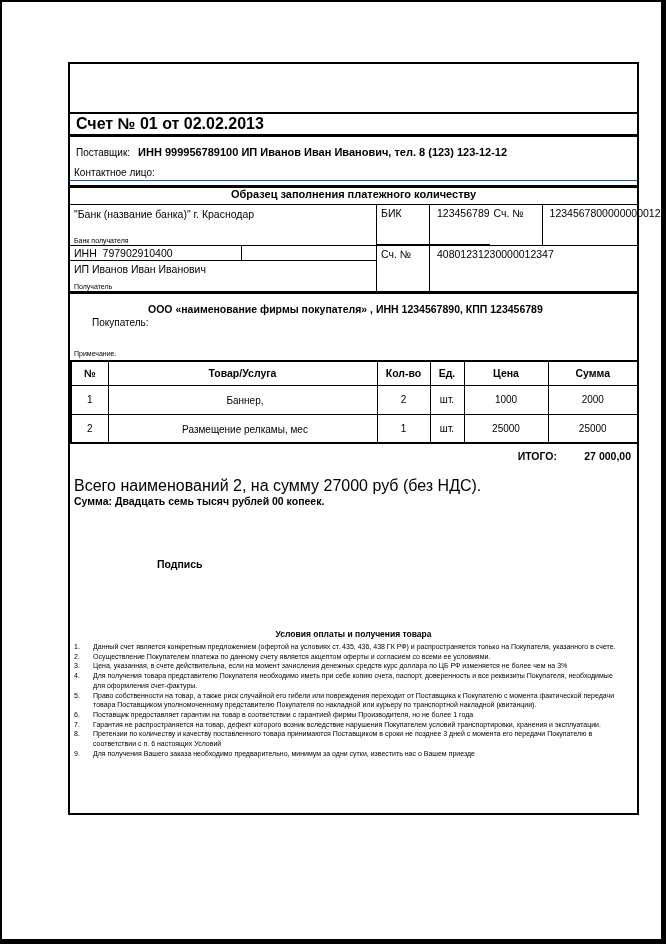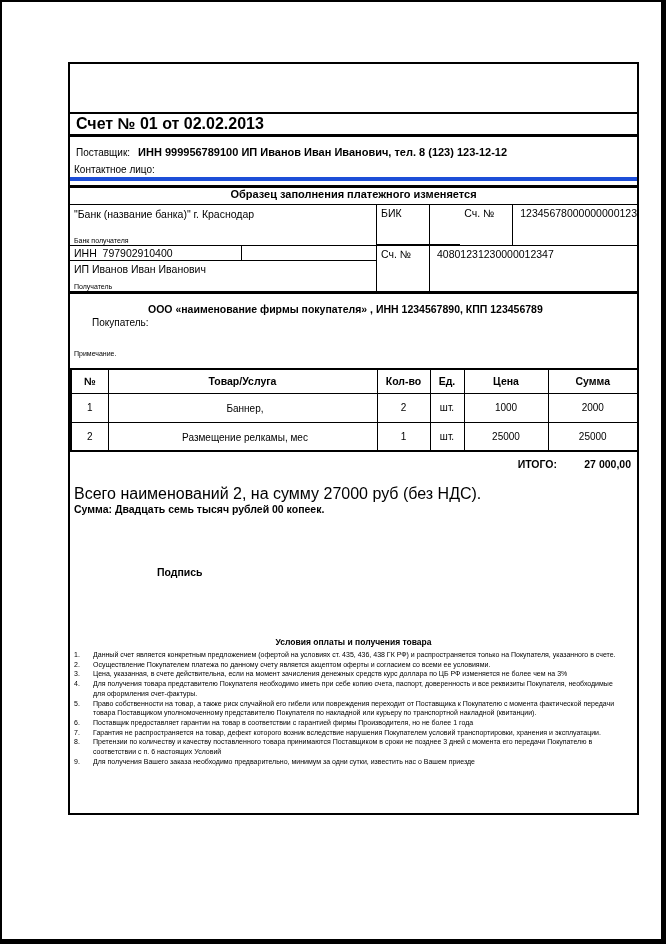--- a/index.html
+++ b/index.html
@@ -29,21 +29,21 @@
     display:flex; align-items:center;
     padding-left:6px;
     font-size:16px; font-weight:bold;
   }
   .supplier-block { border-bottom:3px solid #000; height:51px; position:relative; }
   .supplier-row { position:absolute; top:9px; left:6px; display:flex; align-items:baseline; }
   .lbl-10 { font-size:10px; }
   .supplier-val { font-size:11px; font-weight:bold; margin-left:8px; }
   .contact-row {
     position:absolute; left:0; right:0; bottom:4px;
-    border-bottom:4px solid #1d4ed8;
+    border-bottom:1px solid #1d4ed8;
     font-size:10px; padding:0 0 2px 4px;
   }
   
   .bank-title {
     height:17px; border-bottom:1px solid #000;
     text-align:center; font-size:11px; font-weight:bold;
   }
   .bank-grid { display:flex; flex-direction:column; }
   .bank-rowA { display:flex; height:41px; border-bottom:1px solid #000; }
   .bank-rowB { display:flex; height:45px; }
@@ -56,21 +56,21 @@
   .bank-name { font-size:10.5px; padding:3px 0 0 4px; }
   .tiny-label { position:absolute; left:4px; bottom:1px; font-size:7px; }
   .inn-subrow {
     height:15px; border-bottom:1px solid #000;
     display:flex;
   }
   .inn-cell { width:172px; border-right:1px solid #000; font-size:10.5px; padding:1px 0 0 4px; white-space:pre; }
   .recipient-name { font-size:10.5px; padding:2px 0 0 4px; }
   .bank-bottom { border-bottom:3px solid #000; }
   
-  .buyer-block { height:74px; position:relative; }
+  .buyer-block { height:66px; position:relative; }
   .buyer-info { position:absolute; top:9px; left:78px; font-size:10.5px; font-weight:bold; }
   .buyer-label { position:absolute; top:23px; left:6px; font-size:10px;padding-left:16px; }
   .note-label { position:absolute; top:56px; left:4px; font-size:7px; }
   
   table.items {
     width:567px; border-collapse:collapse; table-layout:fixed;
     border:2px solid #000;
   }
   table.items th, table.items td { border:1px solid #000; }
   table.items th { font-size:10.5px; font-weight:bold; height:24px; text-align:center; }
@@ -109,30 +109,31 @@
     <div class="supplier-row">
       <span class="lbl-10">Поставщик:</span>
       <span class="supplier-val">ИНН 999956789100 ИП Иванов Иван Иванович, тел. 8 (123) 123-12-12</span>
     </div>
     <div class="contact-row">
       <span>Контактное лицо:</span>
     </div>
   </div>
 
   <div class="bank-section bank-bottom">
-    <div class="bank-title">Образец заполнения платежного изменяется</div>
+    <div class="bank-title">Образец заполнения платежного количеству</div>
     <div class="bank-grid">
       <div class="bank-rowA">
         <div class="bank-left">
           <div class="bank-name">"Банк (название банка)" г. Краснодар</div>
           <div class="tiny-label">Банк получателя</div>
         </div>
         <div class="bank-mid-right">
           <div class="sub-row bordered">
             <div class="mid-cell">БИК</div>
+            <div class="val-cell">123456789</div>
           </div>
           <div class="sub-row">
             <div class="mid-cell">Сч. №</div>
             <div class="val-cell">12345678000000000123</div>
           </div>
         </div>
       </div>
       <div class="bank-rowB">
         <div class="bank-left">
           <div class="inn-subrow">

